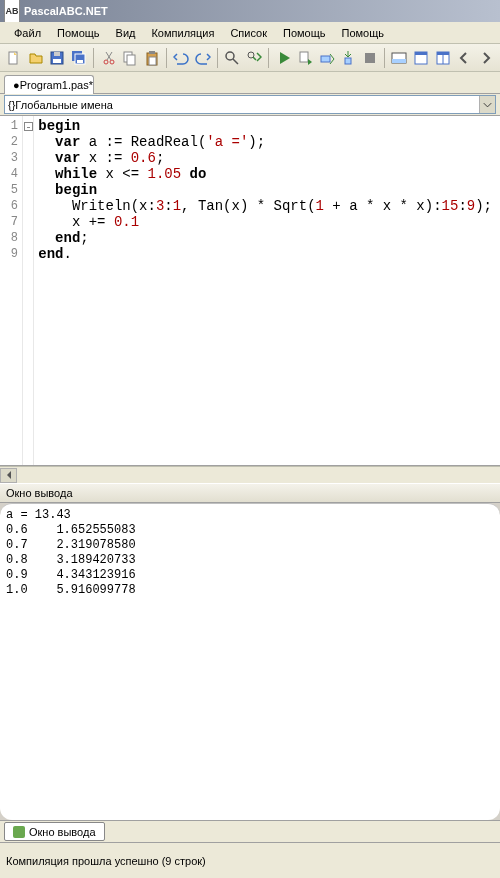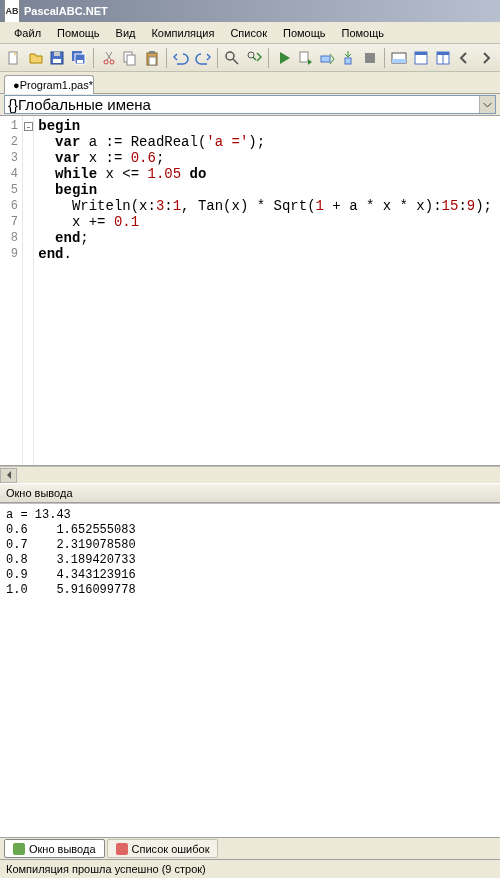--- a/index.html
+++ b/index.html
@@ -65,22 +65,22 @@
   
   .scope-row {
     height: 22px;
     background: #ece9d8;
     border-bottom: 1px solid #a0a0a0;
     display: flex; align-items: center;
     padding: 0 4px;
   }
   .scope-combo {
     flex: 1; height: 19px; background: #fff;
-    border: 1px solid #7f9db9; display: flex; 
-    font-size: 15px; padding-left: 3px;
+    border: 1px solid #7f9db9; display: flex; align-items: center;
+    font-size: 11px; padding-left: 3px;
     justify-content: space-between;
   }
   .combo-btn {
     width: 16px; height: 17px; background: #dcdac9;
     border-left: 1px solid #b0b0b0;
     display: flex; align-items: center; justify-content: center;
   }
   
   .editor-wrap {
     flex: 0 0 350px;
@@ -125,36 +125,37 @@
   .out-header {
     height: 20px; background: linear-gradient(#f4f2ea,#e2dfd0);
     border-top: 1px solid #fff; border-bottom: 1px solid #a0a0a0;
     display: flex; align-items: center; padding-left: 6px; font-size: 11px;
   }
   .out-body {
     flex: 1; background: #fff; border-top: 1px solid #c0c0c0;
     font-family: 'Courier New', monospace; font-size: 12px;
     padding: 4px 6px; white-space: pre; line-height: 15px;
     overflow: auto;
+    border-radius: 12px;
   }
   
   .bottom-tabs {
     height: 22px; background: #ece9d8; border-top: 1px solid #a0a0a0;
     display: flex; align-items: center; padding: 0 4px; gap: 2px;
   }
   .btab {
     height: 19px; padding: 0 8px; display: flex; align-items: center; gap: 4px;
     border: 1px solid #c0c0b0; background: #f4f2e8; border-radius: 2px;
     font-size: 11px;
   }
   .btab.active { background: #fff; border-color: #888; }
   .dot { width: 12px; height: 12px; border-radius: 2px; }
   
   .statusbar {
-    height: 19px; background: #ece9d8; border-top: 1px solid #a0a0a0;
+    height: 36px; background: #ece9d8; border-top: 1px solid #a0a0a0;
     display: flex; align-items: center; padding: 0 6px; font-size: 11px;
   }
 </style>
 </head>
 <body>
 
 <div class="titlebar">
   <div class="app-icon">AB</div>
   <span>PascalABC.NET</span>
 </div>
@@ -353,21 +354,17 @@
 0.7    2.319078580
 0.8    3.189420733
 0.9    4.343123916
 1.0    5.916099778</div>
 
 <div class="bottom-tabs">
     <div class="btab active">
       <div class="dot" style="background: rgb(106, 168, 79);"></div>
       <span>Окно вывода</span>
     </div>
-    <div class="btab">
-      <div class="dot" style="background: rgb(224, 102, 102);"></div>
-      <span>Список ошибок</span>
-    </div>
   </div>
 
 <div class="statusbar">
   <span>Компиляция прошла успешно (9 строк)</span>
 </div>
 
 </body></html>

